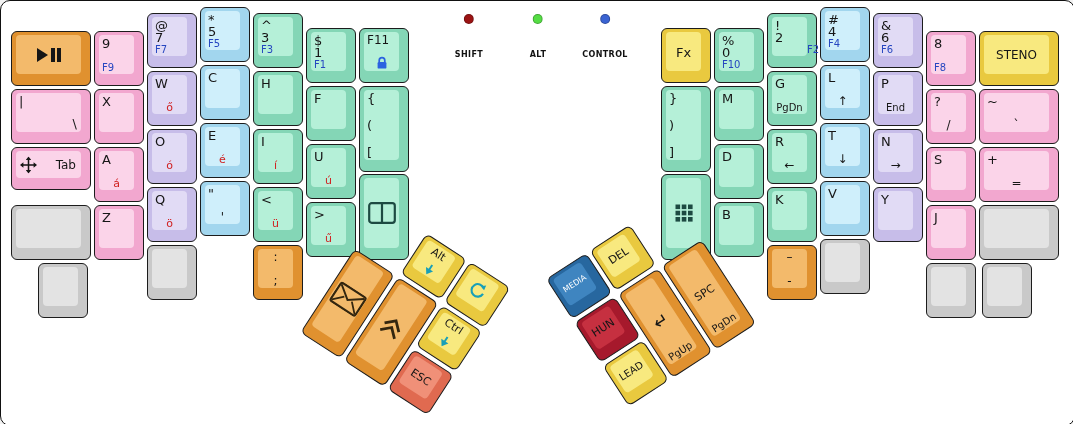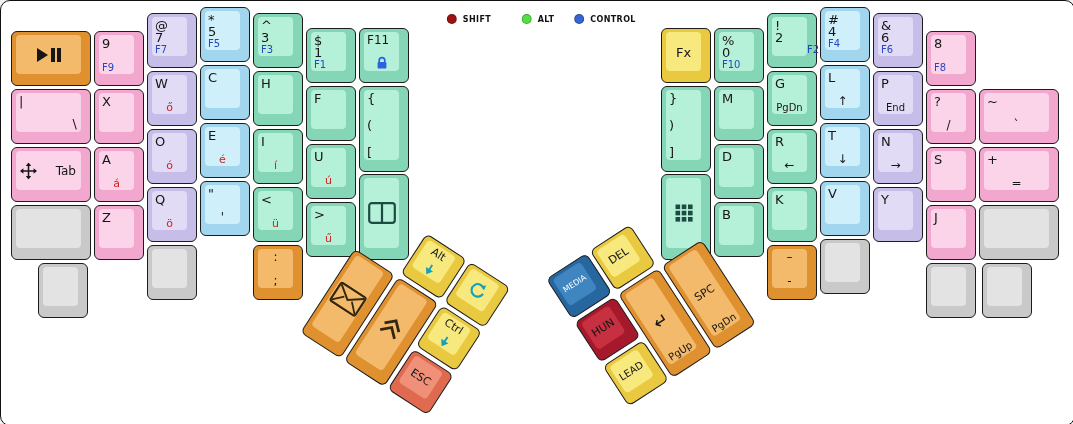--- a/index.html
+++ b/index.html
@@ -15,21 +15,21 @@
   .p-tc{top:2px;left:50%;transform:translateX(-50%);}
   .p-ml{top:50%;transform:translateY(-50%);left:3px;}
   .p-bl{bottom:1px;left:3px;}
   .p-bc{bottom:1px;left:50%;transform:translateX(-50%);}
   .p-br{bottom:2px;right:4px;}
   .p-c{top:50%;left:50%;transform:translate(-50%,-50%);}
   .p-l{top:50%;transform:translateY(-50%);left:4px;}
   .p-r{top:50%;transform:translateY(-50%);right:5px;}
   .lab svg{display:block;}
   .cluster{position:absolute;width:0;height:0;transform-origin:0 0;}
-  .led-group{position:absolute;top:13px;display:flex;flex-direction:row;align-items:center;gap:6px;transform:translateX(-50%);}
+  .led-group{position:absolute;top:13px;display:flex;flex-direction:column;align-items:center;gap:26px;transform:translateX(-50%);}
   .led-dot{width:10px;height:10px;border-radius:50%;border:1px solid rgba(0,0,0,.25);box-sizing:border-box;}
   .led-label{font-size:8px;font-weight:700;letter-spacing:.4px;color:#111;}
 </style>
 </head>
 <body>
 
 <div id="board">
     <div class="key" style="left: 10px; top: 30px; width: 80px; height: 55px; background: rgb(224, 145, 47);">
       <div class="cap" style="background: rgb(243, 186, 107);">
         <span class="lab p-c">
@@ -118,21 +118,21 @@
         <span class="lab p-tl">F</span>
       </div>
     </div>
     <div class="key" style="left: 358px; top: 85px; width: 50px; height: 86px; background: rgb(132, 214, 182);">
       <div class="cap" style="background: rgb(181, 240, 216);">
         <span class="lab p-tl">{</span>
         <span class="lab p-ml">(</span>
         <span class="lab p-bl">[</span>
       </div>
     </div>
-    <div class="key" style="left: 10px; top: 146px; width: 80px; height: 55px; background: rgb(242, 167, 207);">
+    <div class="key" style="left: 10px; top: 146px; width: 80px; height: 43px; background: rgb(242, 167, 207);">
       <div class="cap" style="background: rgb(251, 212, 233);">
         <span class="lab p-l">
           <svg width="17" height="17" viewBox="0 0 20 20">
             <path d="M10 0 L13.2 4 L10.9 4 L10.9 9.1 L16 9.1 L16 6.8 L20 10 L16 13.2 L16 10.9 L10.9 10.9 L10.9 16 L13.2 16 L10 20 L6.8 16 L9.1 16 L9.1 10.9 L4 10.9 L4 13.2 L0 10 L4 6.8 L4 9.1 L9.1 9.1 L9.1 4 L6.8 4 Z" fill="#161616"></path>
           </svg>
         </span>
         <span class="lab p-r" style="font-size: 12px;">Tab</span>
       </div>
     </div>
     <div class="key" style="left: 93px; top: 146px; width: 50px; height: 55px; background: rgb(242, 167, 207);">
@@ -249,20 +249,25 @@
       <div class="cap" style="background: rgb(225, 219, 245);">
         <span class="lab p-tl">&amp;</span>
         <span class="lab p-ml">6</span>
         <span class="lab p-bl" style="font-size: 10px; color: rgb(37, 70, 192);">F6</span>
       </div>
     </div>
     <div class="key" style="left: 925px; top: 30px; width: 50px; height: 55px; background: rgb(242, 167, 207);">
       <div class="cap" style="background: rgb(251, 212, 233);">
         <span class="lab p-tl">8</span>
         <span class="lab p-bl" style="font-size: 10px; color: rgb(37, 70, 192);">F8</span>
+      </div>
+    </div>
+    <div class="key" style="left: 978px; top: 30px; width: 80px; height: 55px; background: rgb(233, 201, 63);">
+      <div class="cap" style="background: rgb(248, 233, 127);">
+        <span class="lab p-c" style="font-size: 12px;">STENO</span>
       </div>
     </div>
     <div class="key" style="left: 660px; top: 85px; width: 50px; height: 86px; background: rgb(132, 214, 182);">
       <div class="cap" style="background: rgb(181, 240, 216);">
         <span class="lab p-tl">}</span>
         <span class="lab p-ml">)</span>
         <span class="lab p-bl">]</span>
       </div>
     </div>
     <div class="key" style="left: 713px; top: 85px; width: 50px; height: 55px; background: rgb(132, 214, 182);">

